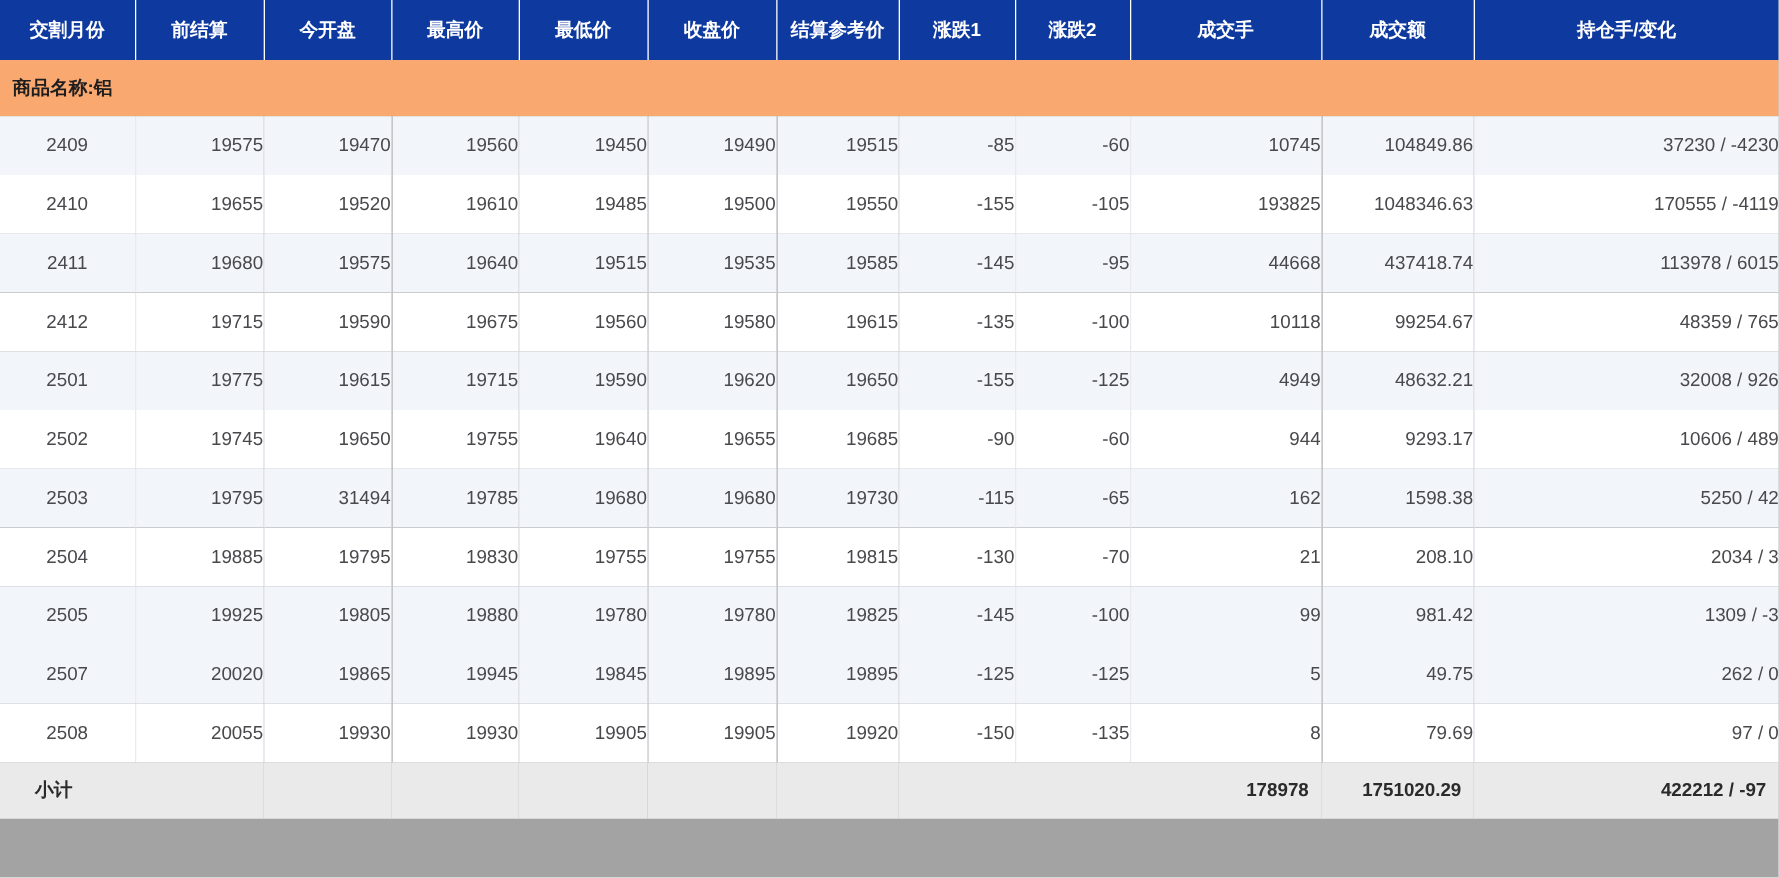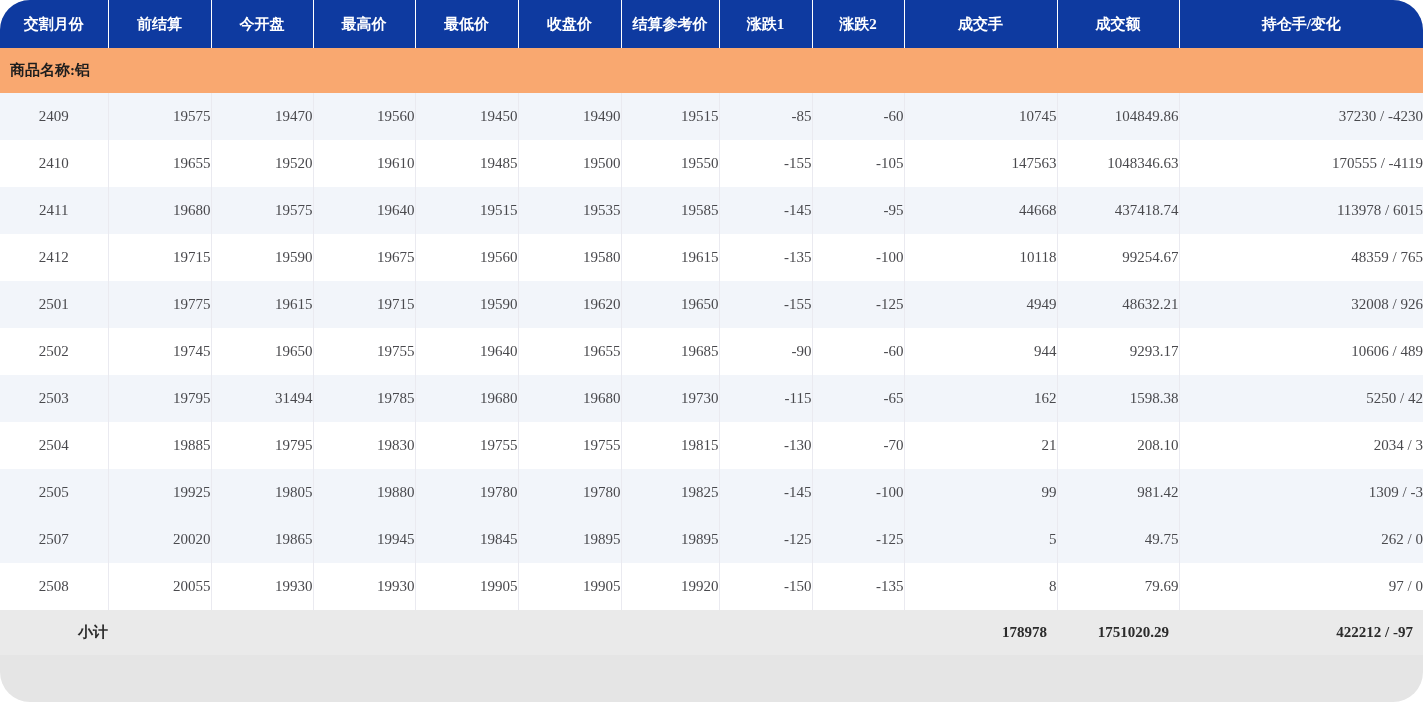--- a/index.html
+++ b/index.html
@@ -1,22 +1,21 @@
 <!DOCTYPE html>
 <html style="--header-bg: #0E3AA0; --group-bg: #F9A870; --alt-row-bg: #F2F5FA; --subtotal-bg: #EAEAEA;"><head>
 <meta charset="utf-8">
 <style>
   html, body { margin: 0; padding: 0; background: #ffffff; }
   .quote-wrap {
     width: 1423px;
     height: 702px;
     overflow: hidden;
-    background: #e5e5e5;
-    font-family: Liberation Serif, serif;
-    border-radius: 30px;
+    background: #a3a3a3;
+    font-family: Liberation Sans, sans-serif;
   }
   table.quote {
     width: 1423px;
     table-layout: fixed;
     border-collapse: collapse;
     border-spacing: 0;
   }
   
   col.c0 { width: 108px; }
   col.c1 { width: 103px; }
@@ -70,21 +69,21 @@
 
   tr.subtotal-row td {
     background: var(--subtotal-bg, #EAEAEA);
     height: 45px;
     font-size: 15px;
     font-weight: bold;
     color: #2b2b2b;
     padding: 0;
     white-space: nowrap;
   }
-  tr.subtotal-row td.month { text-align: right; }
+  tr.subtotal-row td.month { text-align: left; padding-left: 28px; }
   tr.subtotal-row td.num { padding-right: 10px; }
 </style>
 </head>
 <body>
 
 <div class="quote-wrap">
   <table class="quote">
     <colgroup>
       <col class="c0">
         <col class="c1">
@@ -136,21 +135,21 @@
         <tr class="data-row">
           <td class="month">2410</td>
           <td class="num">19655</td>
           <td class="num">19520</td>
           <td class="num">19610</td>
           <td class="num">19485</td>
           <td class="num">19500</td>
           <td class="num">19550</td>
           <td class="num">-155</td>
           <td class="num">-105</td>
-          <td class="num">147563</td>
+          <td class="num">193825</td>
           <td class="num">1048346.63</td>
           <td class="num">170555 / -4119</td>
         </tr>
         <tr class="data-row alt">
           <td class="month">2411</td>
           <td class="num">19680</td>
           <td class="num">19575</td>
           <td class="num">19640</td>
           <td class="num">19515</td>
           <td class="num">19535</td>

